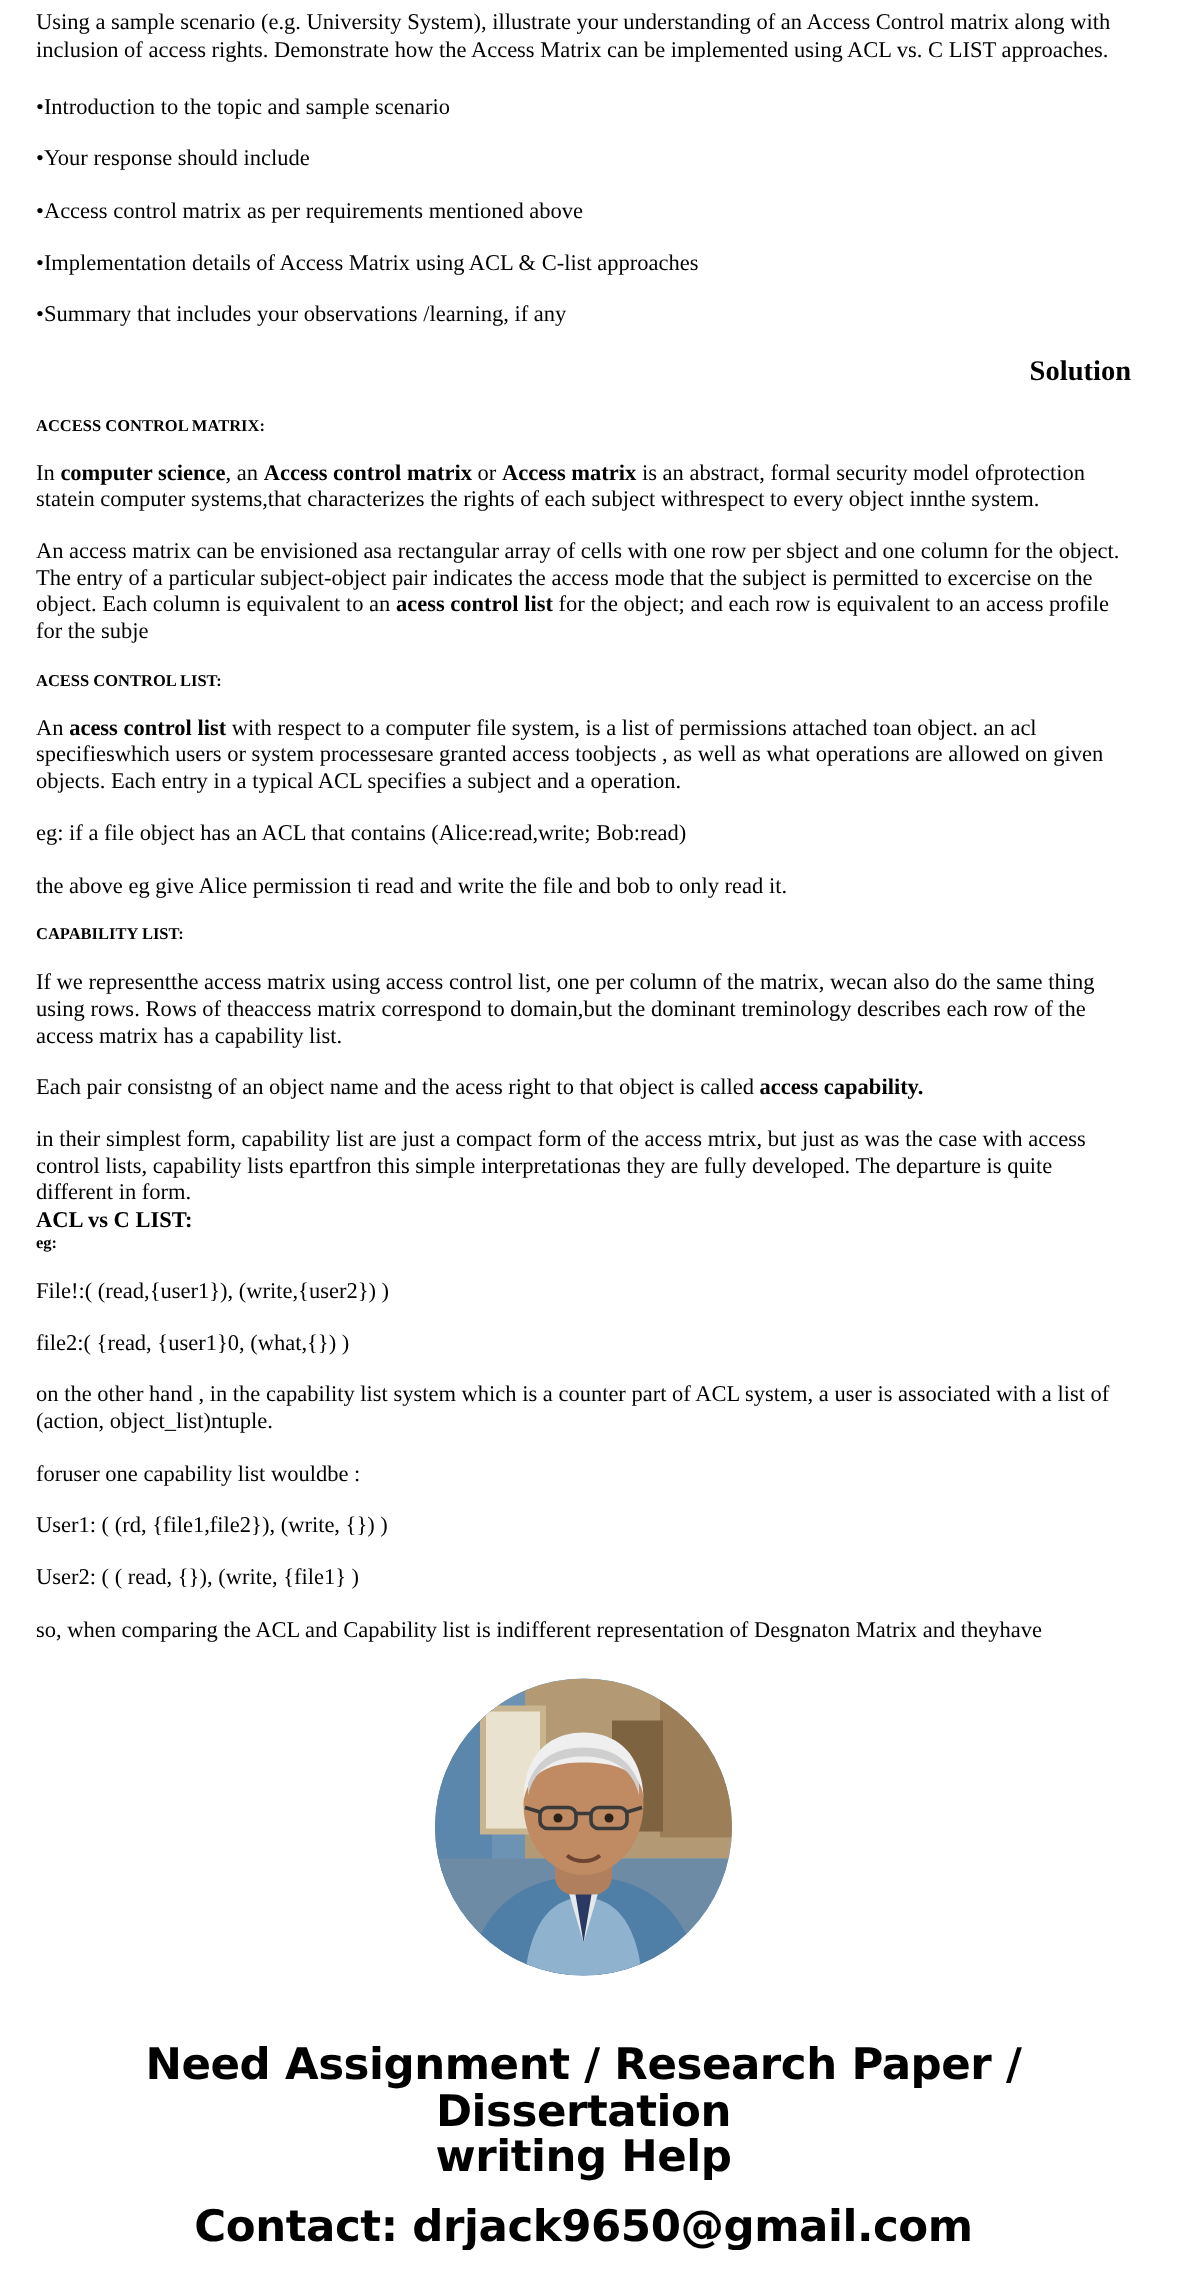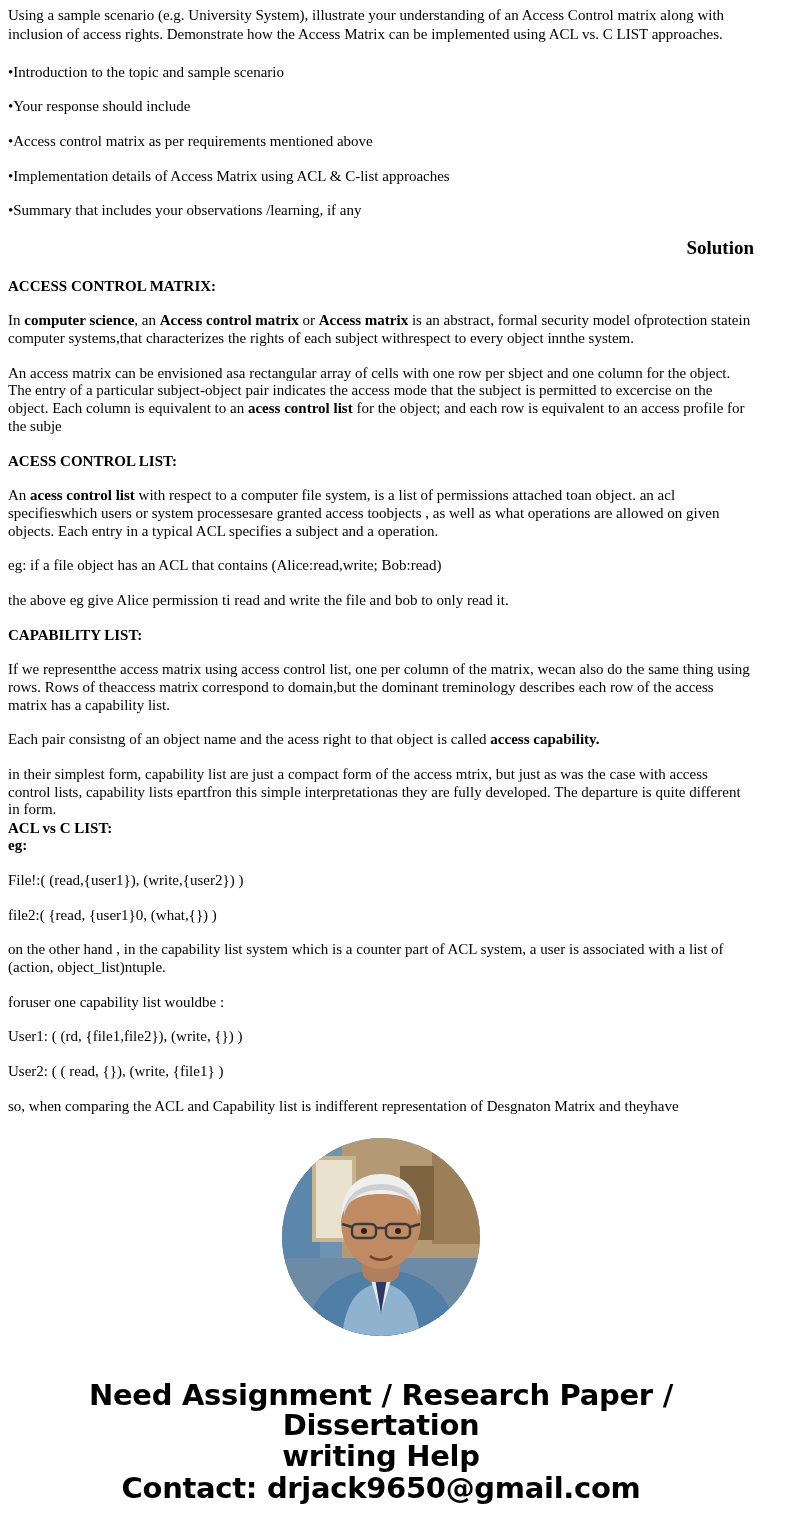--- a/index.html
+++ b/index.html
@@ -8,21 +8,21 @@
     background: #ffffff;
   }
   body {
     width: 794px;
     font-family: "Liberation Serif", serif;
     color: #000000;
   }
   .page {
     width: 772px;
     box-sizing: border-box;
-    padding: 6px 18px 0 8px;
+    padding: 6px 18px 0 24px;
   }
   p {
     margin: 0 0 0 0;
     font-size: 15px;
     line-height: 1.18;
   }
   .para {
     margin-bottom: 17px;
   }
   .bullet {
@@ -36,21 +36,21 @@
     line-height: 1.25;
   }
   .h-solution {
     font-size: 19px;
     font-weight: bold;
     margin: 0 0 18px 0;
     line-height: 1.2;
     text-align: right;
   }
   .h-sub {
-    font-size: 15px;
+    font-size: 11px;
     font-weight: bold;
     margin: 0 0 17px 0;
     line-height: 1.18;
   }
   .h-sub-tight {
     font-size: 15px;
     font-weight: bold;
     margin: 0;
     line-height: 1.2;
   }
@@ -88,21 +88,21 @@
     font-size: 29px;
     line-height: 1.06;
     margin-top: 44px;
     letter-spacing: -0.3px;
   }
   .promo .line2 {
     display: block;
   }
   .promo .contact {
     display: block;
-    margin-top: 1px;
+    margin-top: 16px;
     text-align: center;
   }
 </style>
 </head>
 <body>
 
 <div class="page">
 
   <p class="q-intro">Using a sample scenario (e.g. University System), illustrate your understanding of an Access Control matrix along with inclusion of access rights. Demonstrate how the Access Matrix can be implemented using ACL vs. C LIST approaches.</p>
 

